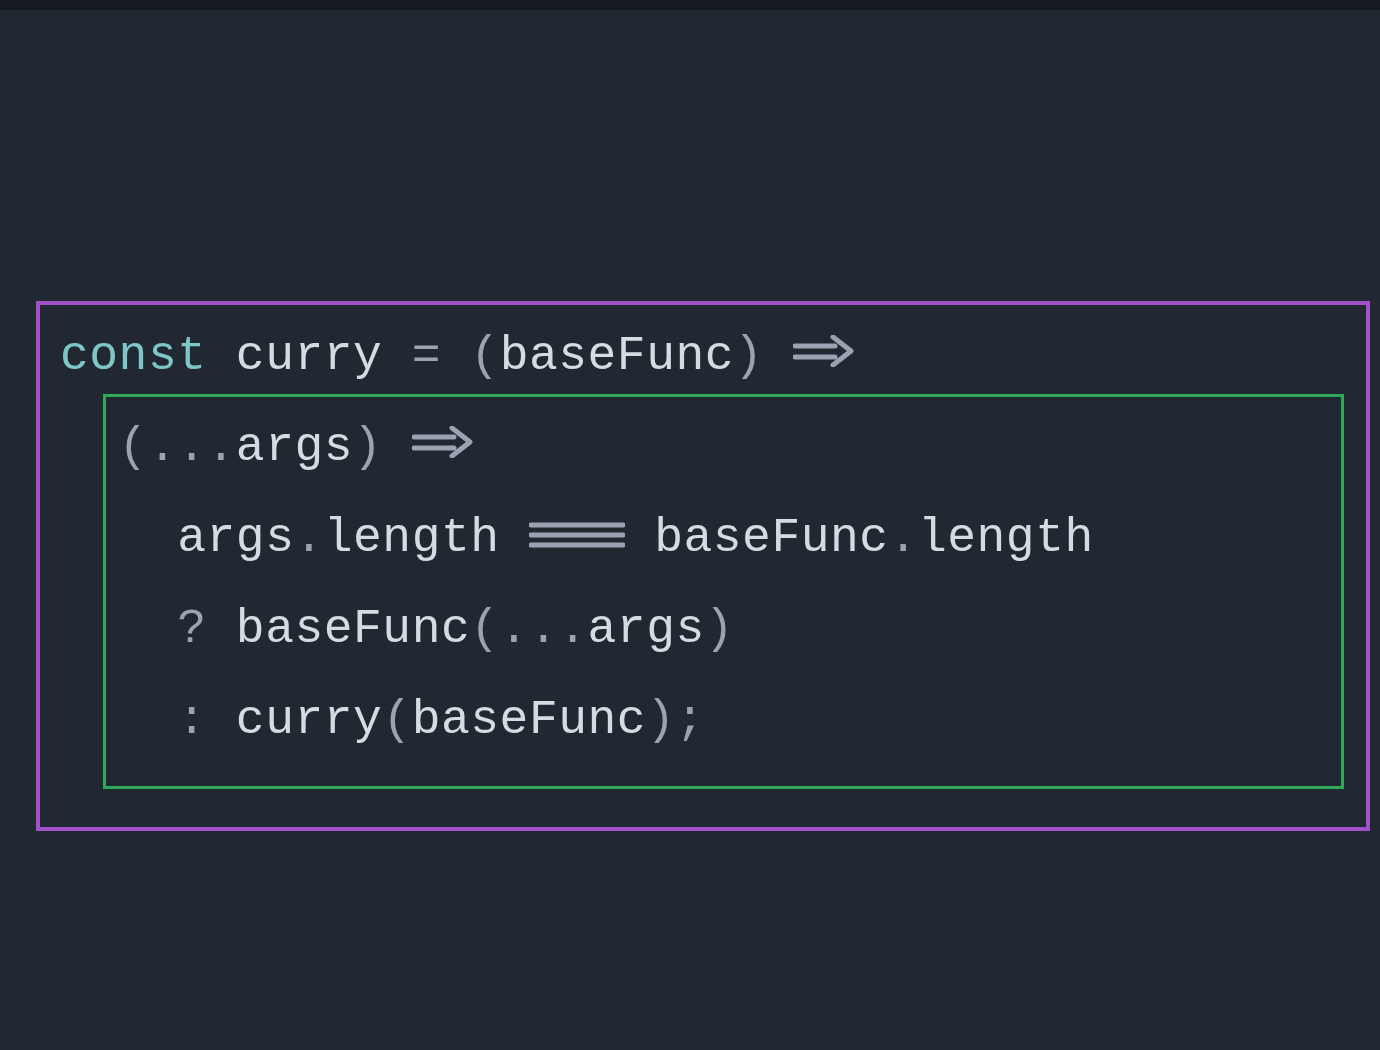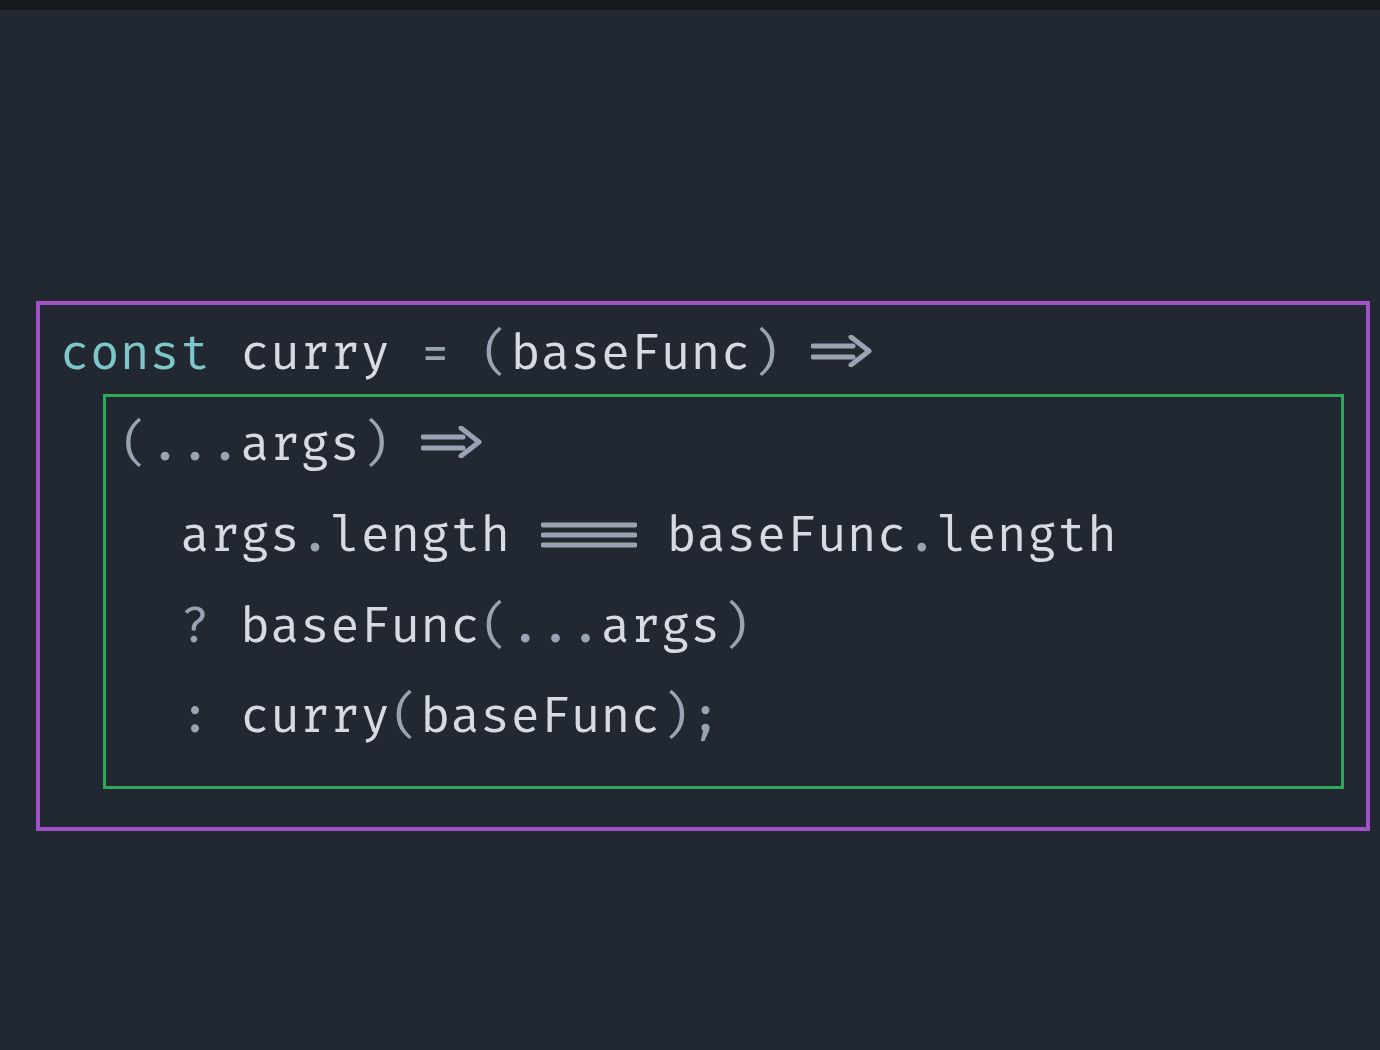--- a/index.html
+++ b/index.html
@@ -37,21 +37,21 @@
   .code {
     position: absolute;
     left: 60px;
     font-family: "Fira Code", "JetBrains Mono", "Consolas", monospace;
     font-size: 48px;
     line-height: 90px;
     white-space: pre;
     font-weight: 400;
     letter-spacing: 0.5px;
   }
-  .tok { display: inline; }
+  .tok { display: inline; font-family: Liberation Mono, monospace; }
 </style>
 </head>
 <body style="background: rgb(33, 40, 50);">
 
 <div class="stage" style="background: rgb(33, 40, 50);">
   <div class="top-strip" style="background: rgb(22, 26, 32); height: 10px;"></div>
 
   <div class="outer-box" id="outer-box" style="left: 36px; top: 301px; width: 1334px; height: 530px; border-color: rgb(161, 82, 200);"></div>
   <div class="inner-box" id="inner-box" style="left: 103px; top: 394px; width: 1241px; height: 395px; border-color: rgb(47, 168, 88);"></div>
 

